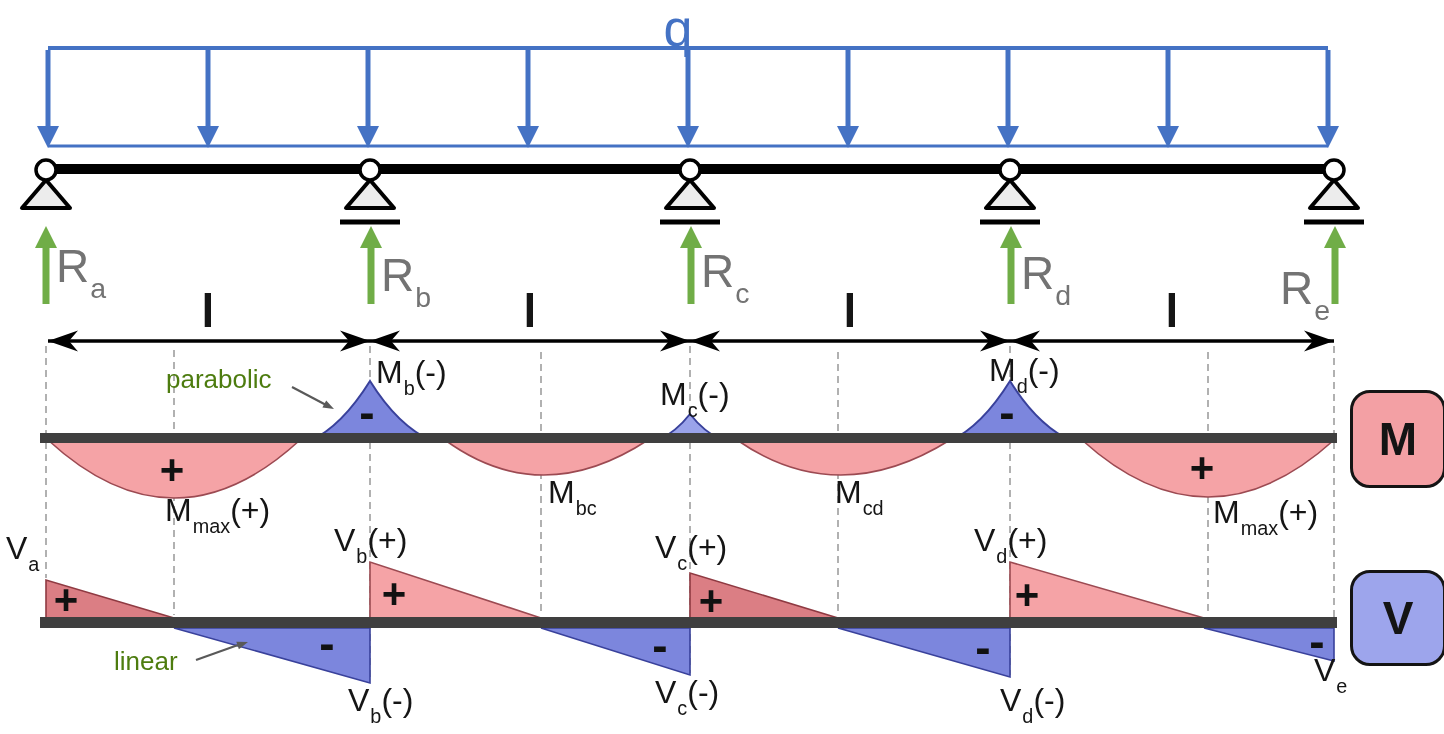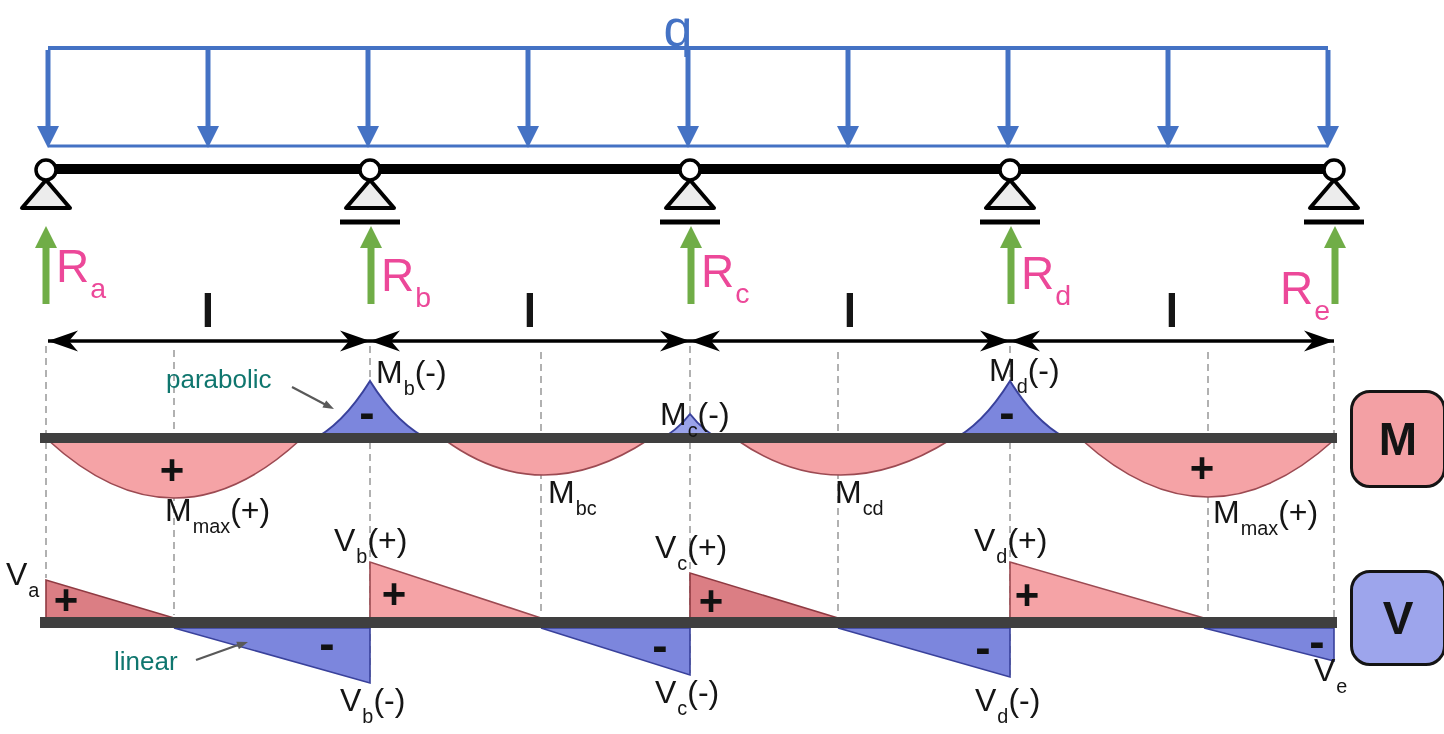--- a/index.html
+++ b/index.html
@@ -1,24 +1,24 @@
 <!DOCTYPE html>
 <html><head>
 <meta charset="utf-8">
 <style>
   html,body{margin:0;padding:0;background:#fff;}
   .stage{position:relative;width:1444px;height:734px;background:#fff;overflow:hidden;
          font-family:"Liberation Sans","DejaVu Sans",sans-serif;color:#111;}
   .stage svg{position:absolute;left:0;top:0;}
   .lbl{position:absolute;white-space:nowrap;line-height:1;font-size:32px;color:#151515;}
   .lbl sub{font-size:.62em;position:relative;top:.22em;line-height:1;margin-left:1px;}
-  .lbl-r{font-size:46px;color:#ec4899;font-weight:500;}
+  .lbl-r{font-size:46px;color:#737373;font-weight:500;}
   .lbl-q{font-size:52px;color:#4472C4;font-weight:500;}
   .lbl-len{font-size:46px;font-weight:700;}
-  .lbl-note{font-size:26px;color:#0f766e;}
+  .lbl-note{font-size:26px;color:#4d7c0f;}
   .ctr{transform:translateX(-50%);}
   .cc{transform:translate(-50%,-50%);}
   .sign{position:absolute;font-weight:700;color:#111;line-height:1;}
   .sign-plus{font-size:42px;}
   .sign-minus{font-size:46px;}
   .badge{position:absolute;left:1350px;width:90px;display:flex;align-items:center;justify-content:center;
          border:3px solid #141414;border-radius:20px;font-size:46px;font-weight:700;color:#141414;}
   .badge-m{top:390px;height:92px;background:#F3A0A4;}
   .badge-v{top:570px;height:90px;background:#9DA5EC;}
 </style>
@@ -145,34 +145,34 @@
 
   <div class="lbl lbl-len ctr" style="left:208px;top:288px">l</div>
   <div class="lbl lbl-len ctr" style="left:530px;top:288px">l</div>
   <div class="lbl lbl-len ctr" style="left:850px;top:288px">l</div>
   <div class="lbl lbl-len ctr" style="left:1172px;top:288px">l</div>
 
   <div class="lbl lbl-note" style="left:166px;top:366px">parabolic</div>
   <div class="lbl lbl-note" style="left:114px;top:648px">linear</div>
 
   <div class="lbl" style="left:376px;top:356px"><span>M</span><sub>b</sub><span>(-)</span></div>
-  <div class="lbl" style="left:660px;top:398px"><span>M</span><sub>c</sub><span>(-)</span></div>
+  <div class="lbl" style="left:660px;top:378px"><span>M</span><sub>c</sub><span>(-)</span></div>
   <div class="lbl" style="left:989px;top:354px"><span>M</span><sub>d</sub><span>(-)</span></div>
   <div class="lbl" style="left:165px;top:494px"><span>M</span><sub>max</sub><span>(+)</span></div>
   <div class="lbl" style="left:548px;top:476px"><span>M</span><sub>bc</sub></div>
   <div class="lbl" style="left:835px;top:476px"><span>M</span><sub>cd</sub></div>
   <div class="lbl" style="left:1213px;top:496px"><span>M</span><sub>max</sub><span>(+)</span></div>
 
-  <div class="lbl" style="left:6px;top:558px"><span>V</span><sub>a</sub></div>
+  <div class="lbl" style="left:6px;top:532px"><span>V</span><sub>a</sub></div>
   <div class="lbl" style="left:334px;top:524px"><span>V</span><sub>b</sub><span>(+)</span></div>
-  <div class="lbl" style="left:340px;top:684px"><span>V</span><sub>b</sub><span>(-)</span></div>
+  <div class="lbl" style="left:348px;top:684px"><span>V</span><sub>b</sub><span>(-)</span></div>
   <div class="lbl" style="left:655px;top:531px"><span>V</span><sub>c</sub><span>(+)</span></div>
   <div class="lbl" style="left:655px;top:676px"><span>V</span><sub>c</sub><span>(-)</span></div>
   <div class="lbl" style="left:974px;top:524px"><span>V</span><sub>d</sub><span>(+)</span></div>
-  <div class="lbl" style="left:975px;top:684px"><span>V</span><sub>d</sub><span>(-)</span></div>
+  <div class="lbl" style="left:1000px;top:684px"><span>V</span><sub>d</sub><span>(-)</span></div>
   <div class="lbl" style="left:1314px;top:654px"><span>V</span><sub>e</sub></div>
 
   <div class="sign sign-plus cc" style="left:172px;top:470px">+</div>
   <div class="sign sign-plus cc" style="left:1202px;top:468px">+</div>
   <div class="sign sign-minus cc" style="left:367px;top:412px">-</div>
   <div class="sign sign-minus cc" style="left:1007px;top:412px">-</div>
   <div class="sign sign-plus cc" style="left:66px;top:600px">+</div>
   <div class="sign sign-plus cc" style="left:394px;top:594px">+</div>
   <div class="sign sign-plus cc" style="left:711px;top:601px">+</div>
   <div class="sign sign-plus cc" style="left:1027px;top:595px">+</div>

